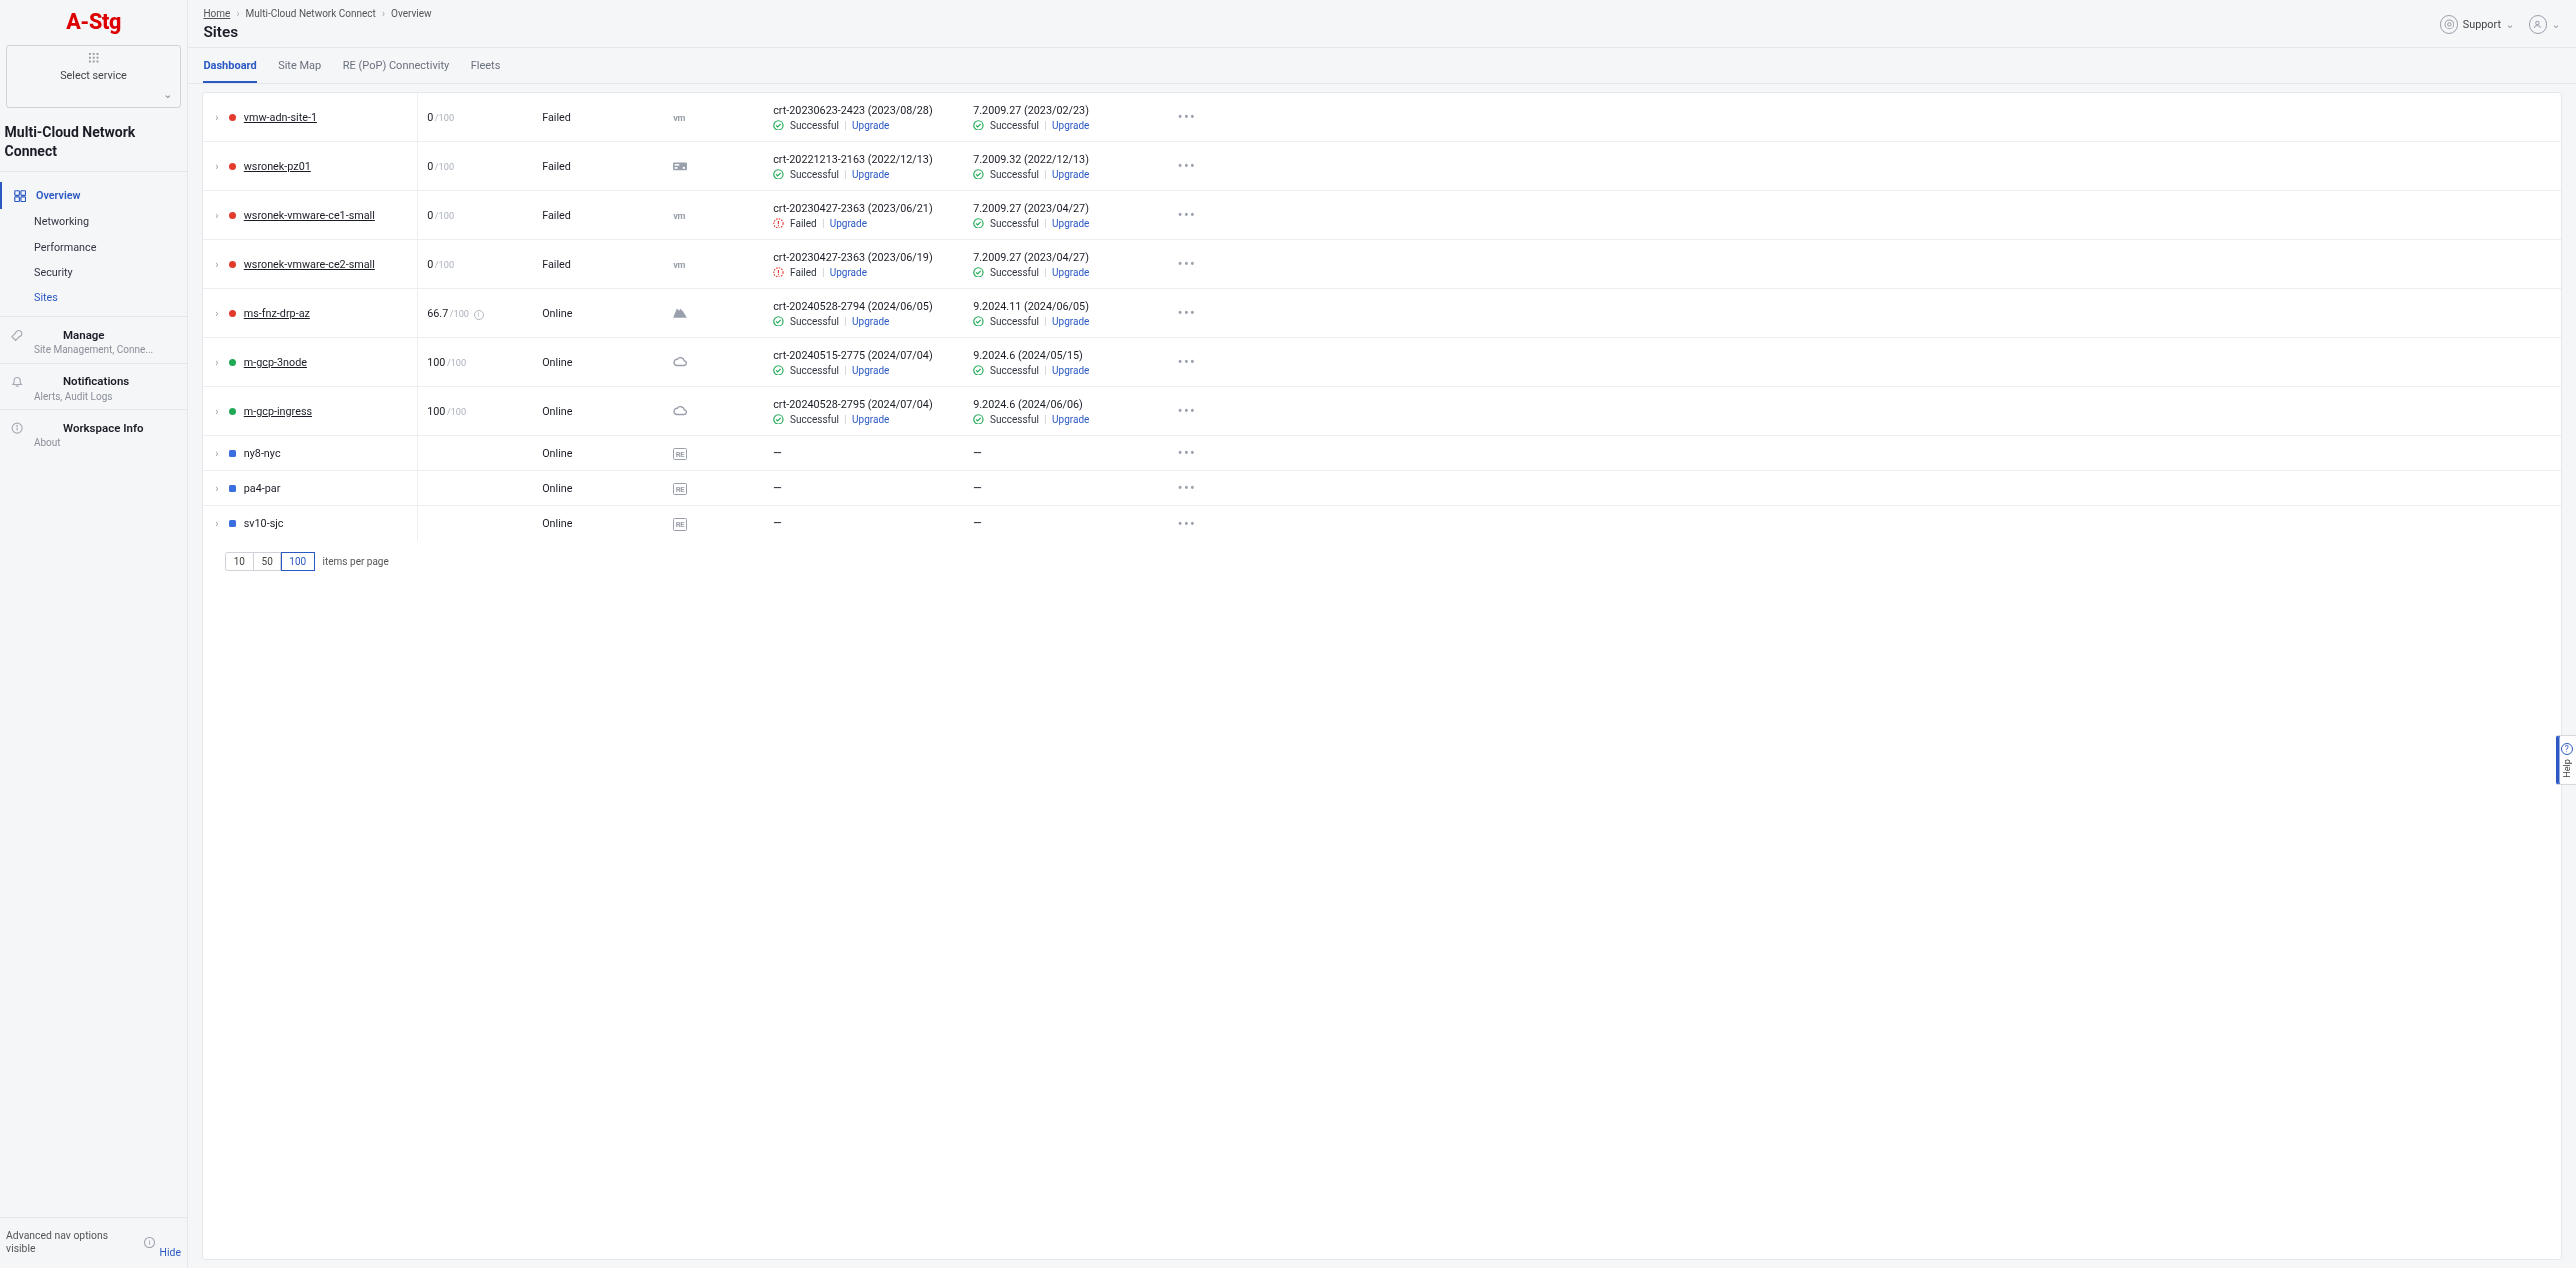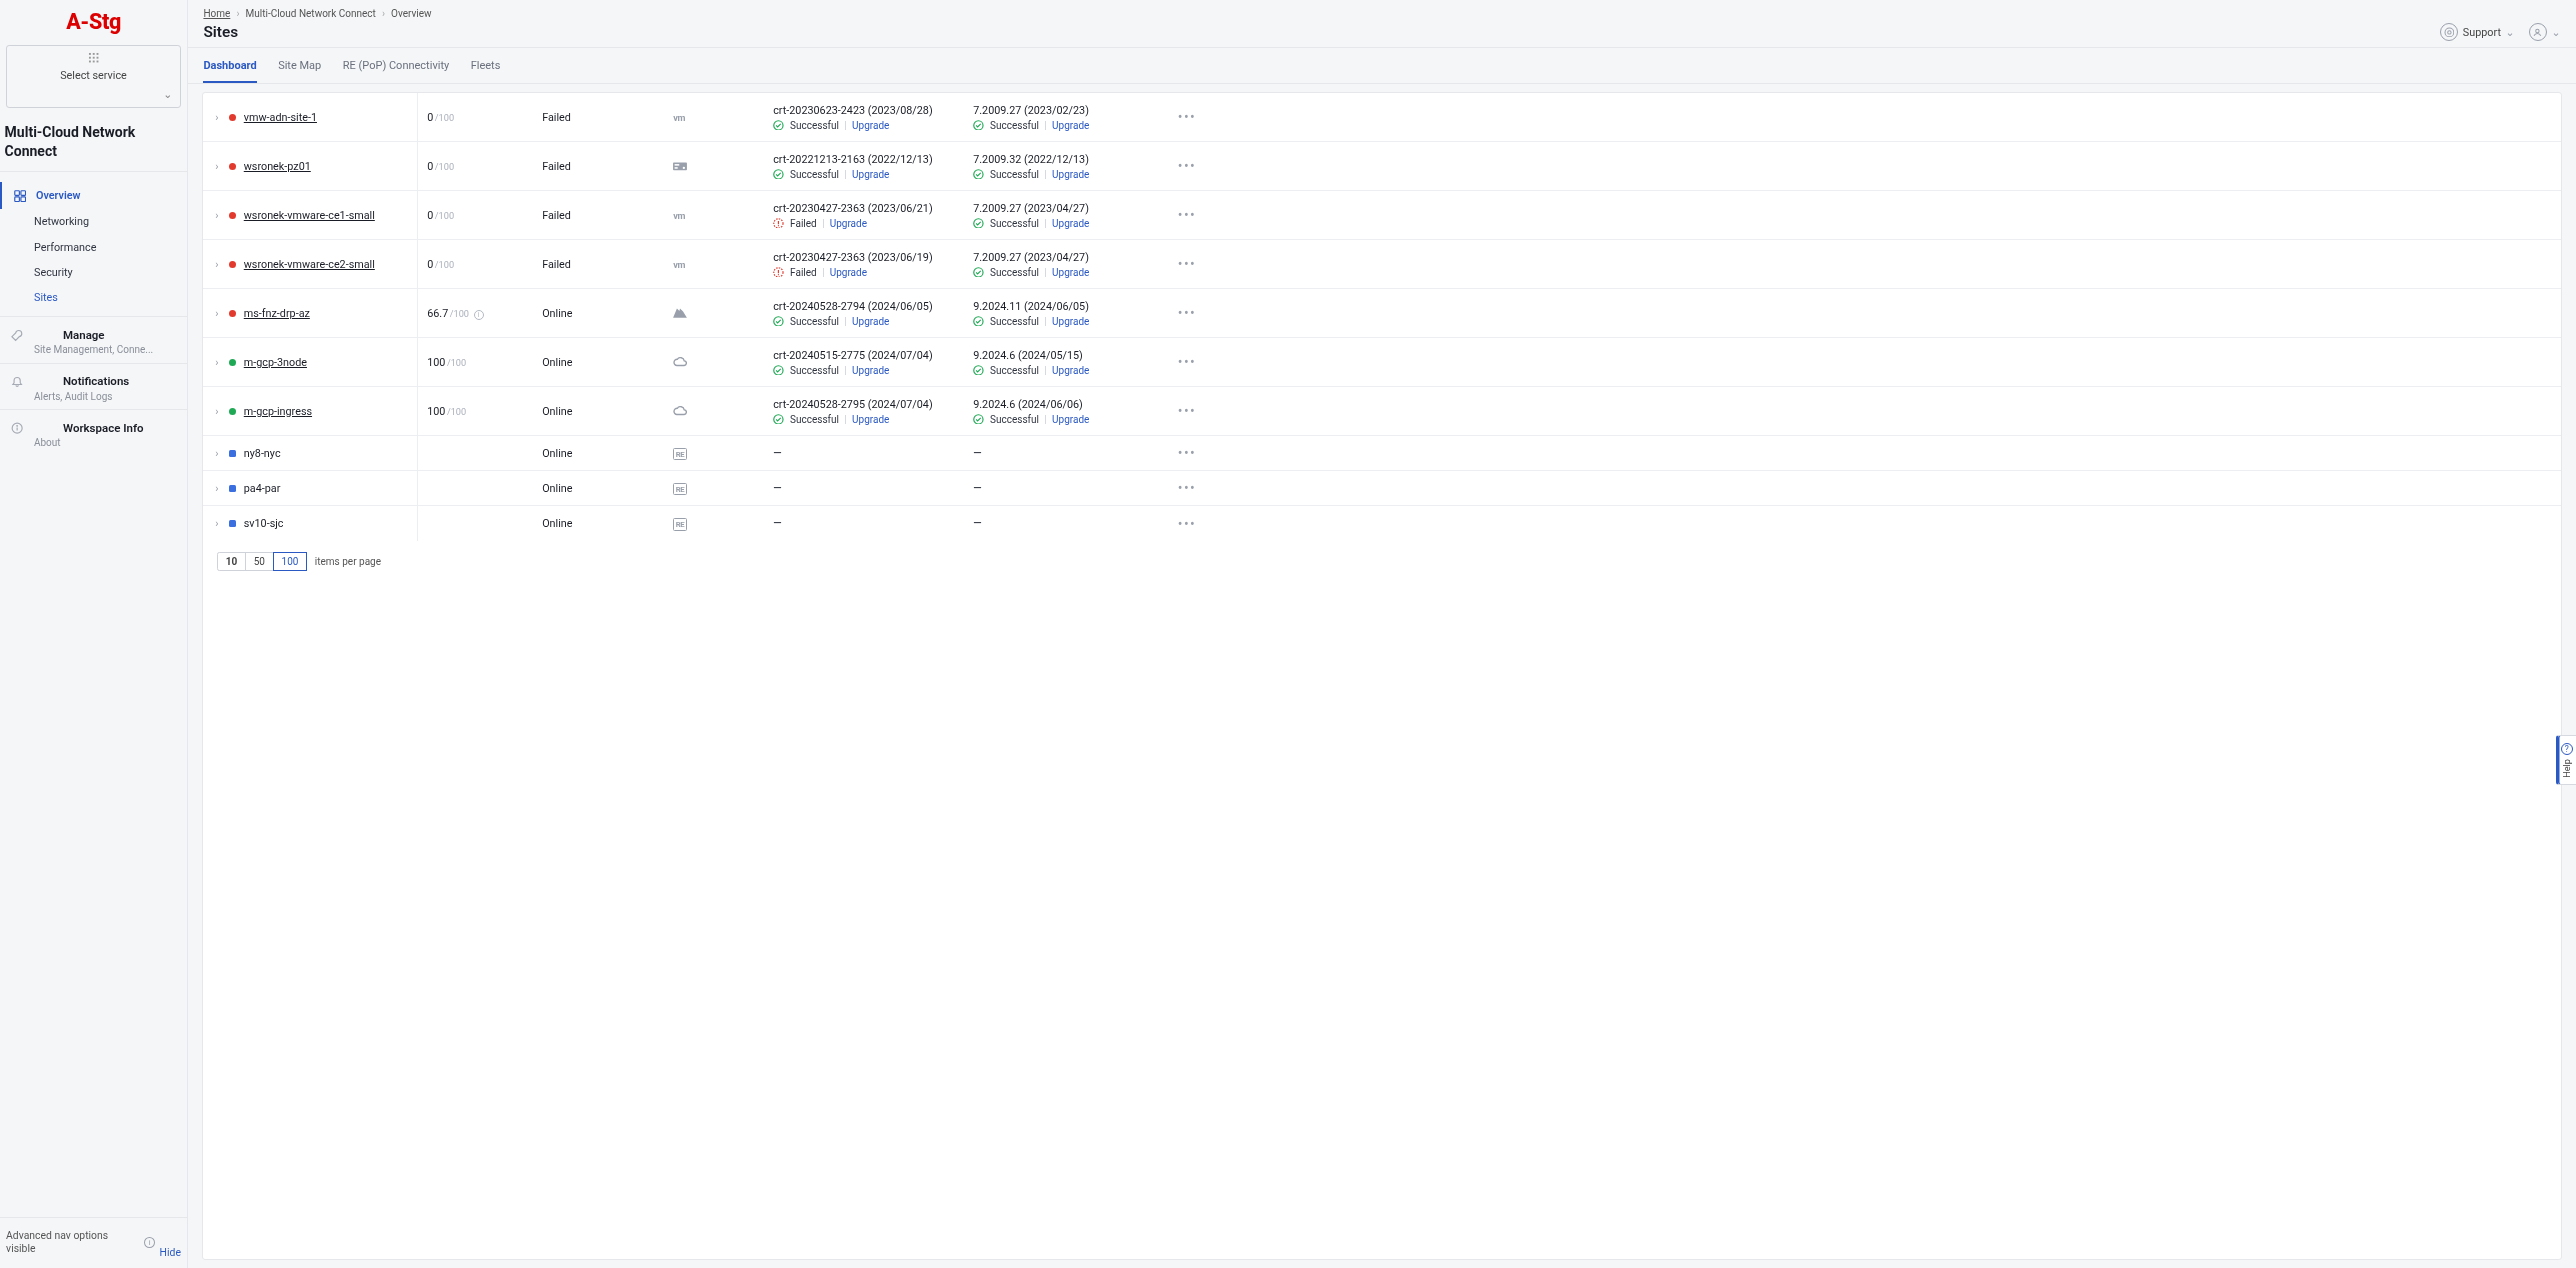--- a/index.html
+++ b/index.html
@@ -97,21 +97,21 @@
   .sidebar-footer .info-ic {
     width:10.8px;height:10.8px;border:0.8px solid #9aa0ab;border-radius:50%;
     display:inline-flex;align-items:center;justify-content:center;
     font-size:7.7px;color:#9aa0ab;
   }
   .sidebar-footer .hide-link { margin-left:auto; color:#2b59c3; cursor:pointer;margin-top:20px;}
 
   
   .main { flex:1; display:flex; flex-direction:column; overflow:hidden;}
   .topbar {
-    display:flex; align-items:flex-end;
+    display:flex; align-items:center;
     padding:7.7px 15.4px 6.1px 15.4px;
     border-bottom:0.8px solid #e5e7eb;
     gap:36px;
   }
   .breadcrumbs { font-size:10px; color:#555; display:flex; gap:6.1px; align-items:center;}
   .breadcrumbs a { color:#555; text-decoration:underline; cursor:pointer;}
   .breadcrumbs .sep { color:#aaa;}
   .page-title { font-size:15.4px; font-weight:600; margin-top:4.6px;}
   .topbar-right { margin-left:auto; display:flex; align-items:center; gap:14px; color:#444;}
   .support-btn { display:flex; align-items:center; gap:4.6px; cursor:pointer;}
@@ -184,21 +184,21 @@
   .row-actions { color:#9aa0ab; font-size:14px; letter-spacing:1.5px; text-align:center; cursor:pointer;}
 
   .pager {
     display:flex; align-items:center; gap:0; padding:10.8px 14px;
     font-size:10px; color:#444;
   }
   .page-opt {
     border:0.8px solid #cfd2d9; padding:3.1px 7.7px; background:#fff; cursor:pointer;
     margin-left:-0.8px;
   }
-  .page-opt:first-child { border-radius:2.3px 0 0 2.3px; margin-left:0;font-weight:bold;}
+  .page-opt:first-child { border-radius:2.3px 0 0 2.3px; margin-left:8px;}
   .page-opt:last-of-type { border-radius:0 2.3px 2.3px 0;}
   .page-opt.active { border-color:#2b59c3; color:#2b59c3; position:relative; z-index:1;}
   .pager-label { margin-left:7.7px; color:#555;}
 
   
   .help-tab {
     position:fixed; right:0; top:58%;
     background:#fff; border:0.8px solid #d6d9e0; border-right:none;
     border-radius:3.1px 0 0 3.1px;
     padding:6.1px 3.1px;

